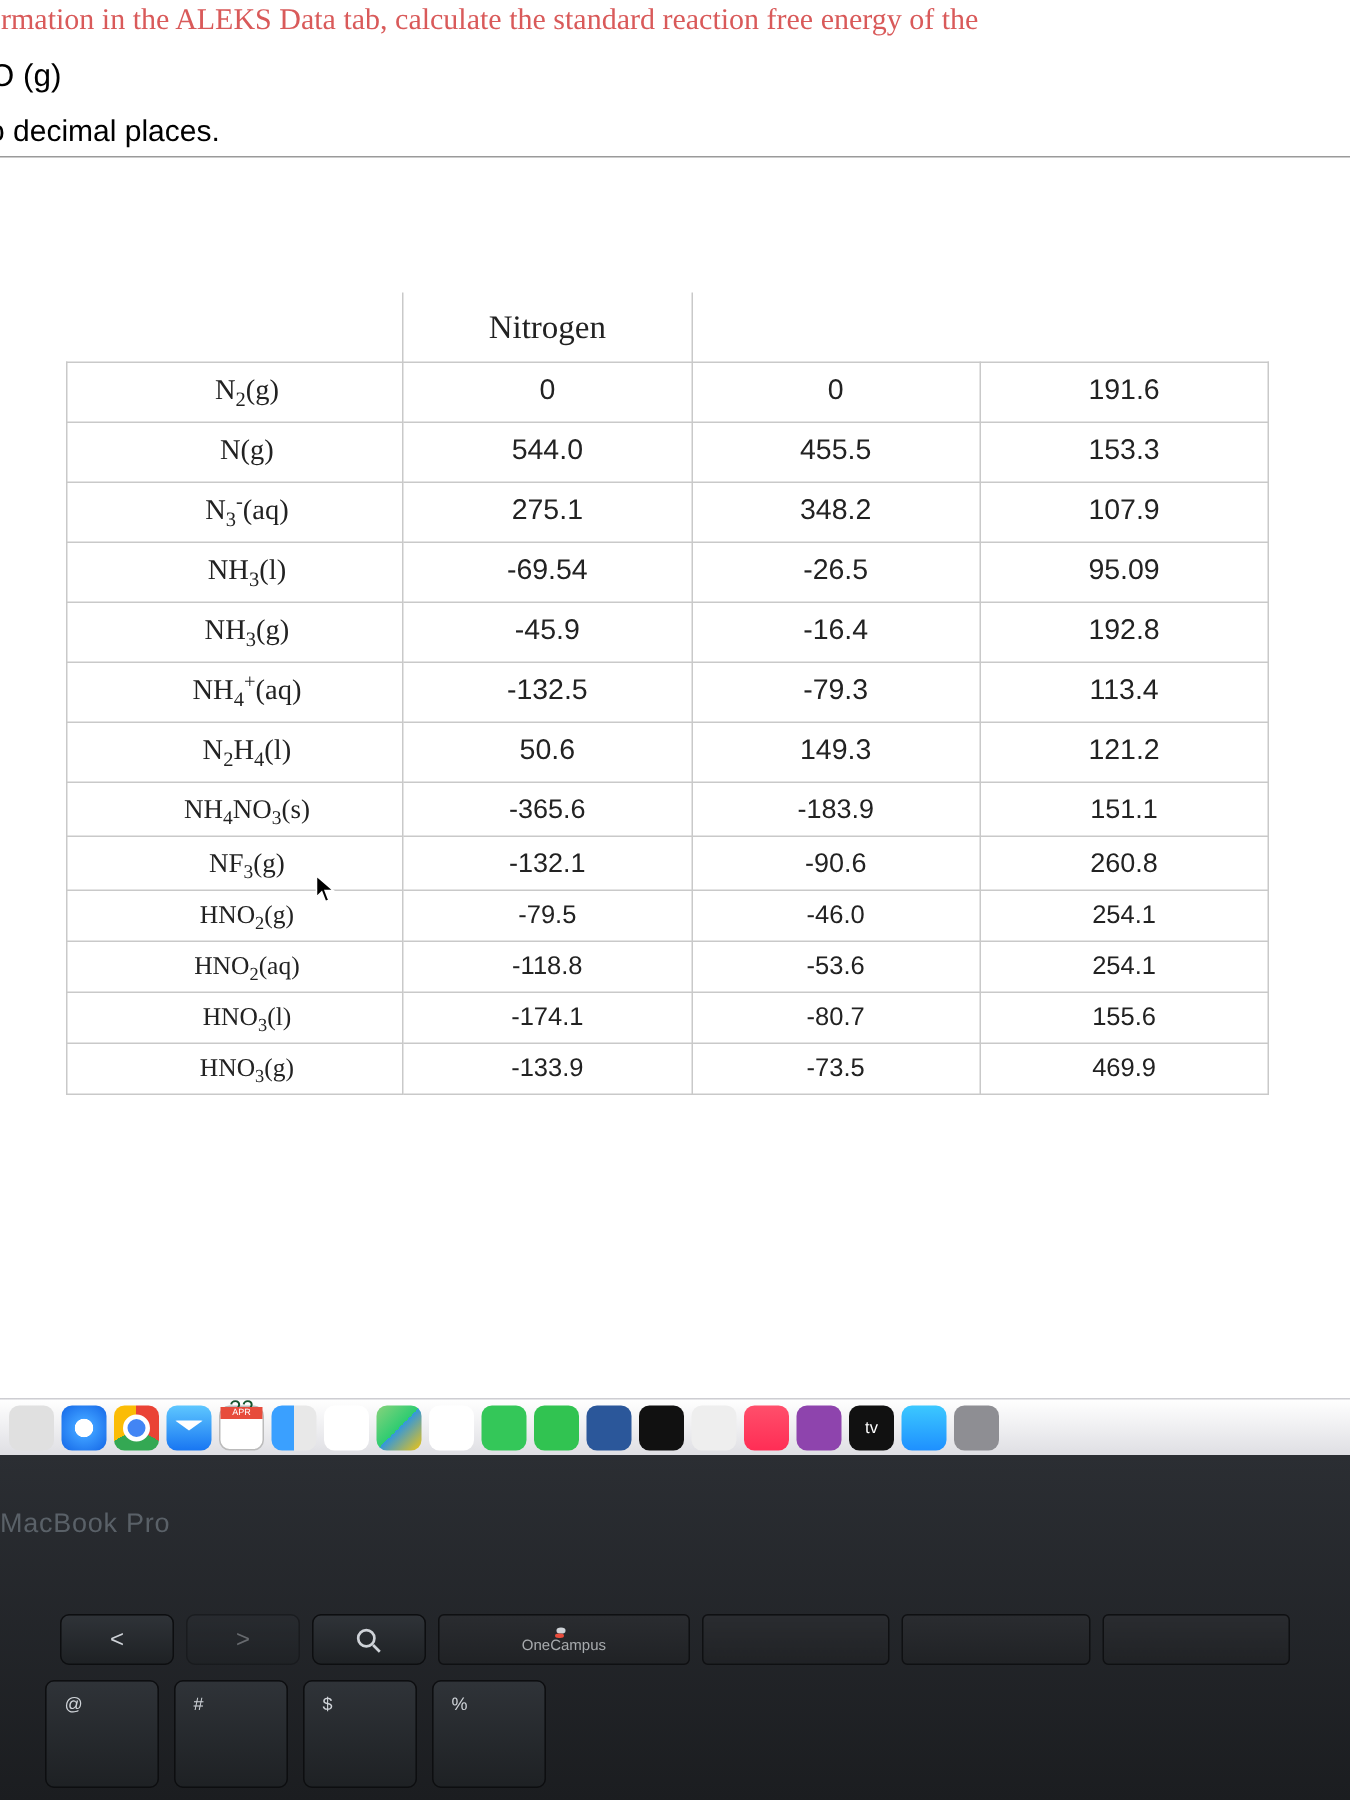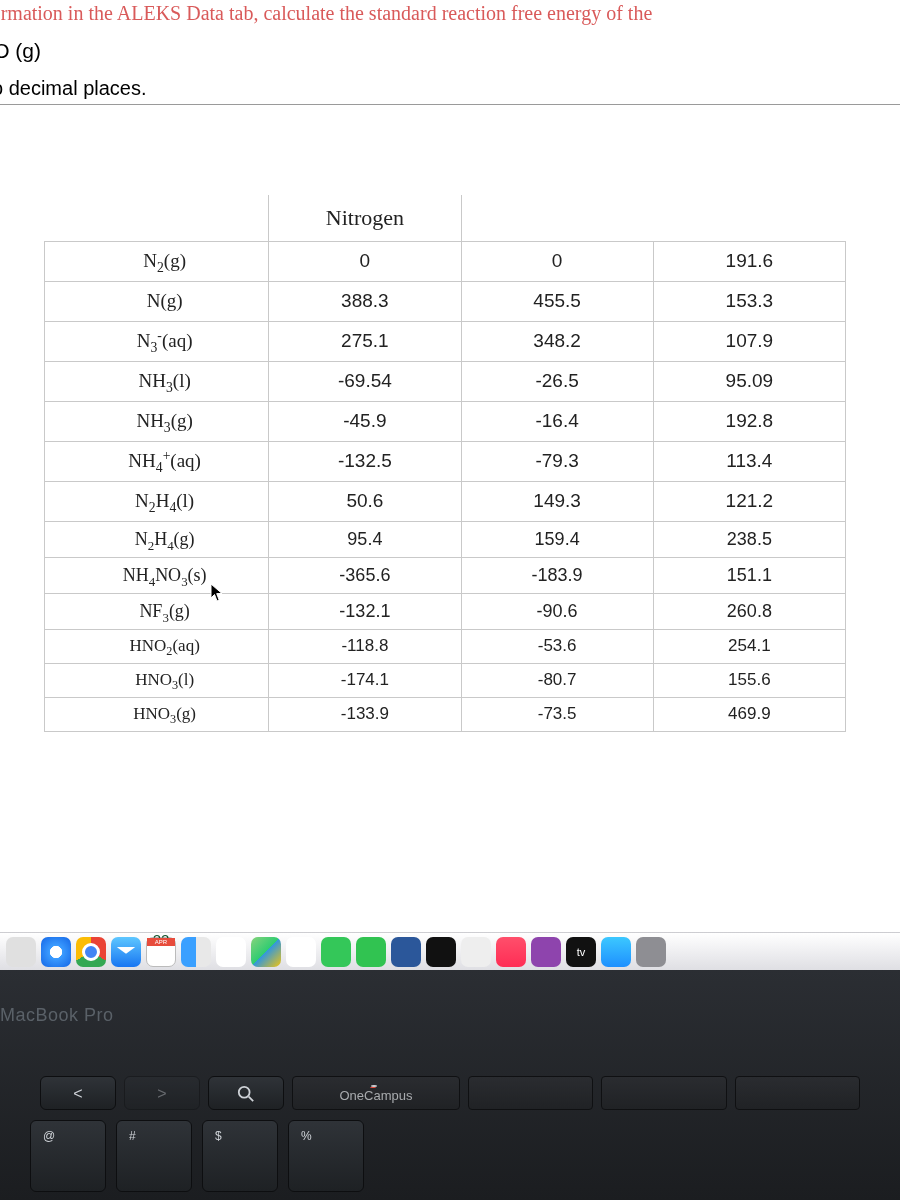--- a/index.html
+++ b/index.html
@@ -148,21 +148,21 @@
     display: flex;
     flex-direction: column;
     justify-content: space-between;
     padding: 8px 12px 6px 12px;
     color: #cfd3d8;
   }
   .key .btm { font-size: 20px; }
   .key .top { font-size: 12px; align-self: flex-start; }
   .key.sm { width: 76px; }
   .key.icon-only { align-items: center; justify-content: center; }
-  .key.spacer { flex: 1; height: 34px; background: linear-gradient(180deg,#2a2c30,#202225); border-radius: 4px; border:1px solid #0f1012; display:flex; align-items:center; justify-content:center; color:#a8abae; font-size:13px; }
+  .key.spacer { flex: 1; height: 34px; background: linear-gradient(180deg,#2a2c30,#202225); border-radius: 4px; border:1px solid #0f1012; display:flex; align-items:center; justify-content:center; color:#a8abae; font-size:10px; }
   .touchbar { position: absolute; left: 0; top: 106px; width: 900px; padding: 0 40px; display: flex; gap: 8px; }
   .kb2 {
     position: absolute;
     left: 0; top: 150px;
     width: 900px;
     padding: 0 30px;
     display: flex;
     gap: 10px;
   }
 
@@ -218,21 +218,21 @@
       </thead>
       <tbody id="tbody">
           <tr>
             <td class="f">N<sub>2</sub>(g)</td>
             <td>0</td>
             <td>0</td>
             <td>191.6</td>
           </tr>
           <tr>
             <td class="f">N(g)</td>
-            <td>388.3</td>
+            <td>544.0</td>
             <td>455.5</td>
             <td>153.3</td>
           </tr>
           <tr>
             <td class="f">N<sub>3</sub><sup>-</sup>(aq)</td>
             <td>275.1</td>
             <td>348.2</td>
             <td>107.9</td>
           </tr>
           <tr>
@@ -251,38 +251,38 @@
             <td class="f">NH<sub>4</sub><sup>+</sup>(aq)</td>
             <td>-132.5</td>
             <td>-79.3</td>
             <td>113.4</td>
           </tr>
           <tr>
             <td class="f">N<sub>2</sub>H<sub>4</sub>(l)</td>
             <td>50.6</td>
             <td>149.3</td>
             <td>121.2</td>
-          </tr>
-          <tr class="small">
-            <td class="f">N<sub>2</sub>H<sub>4</sub>(g)</td>
-            <td>95.4</td>
-            <td>159.4</td>
-            <td>238.5</td>
           </tr>
           <tr class="small">
             <td class="f">NH<sub>4</sub>NO<sub>3</sub>(s)</td>
             <td>-365.6</td>
             <td>-183.9</td>
             <td>151.1</td>
           </tr>
           <tr class="small">
             <td class="f">NF<sub>3</sub>(g)</td>
             <td>-132.1</td>
             <td>-90.6</td>
             <td>260.8</td>
+          </tr>
+          <tr class="small smaller">
+            <td class="f">HNO<sub>2</sub>(g)</td>
+            <td>-79.5</td>
+            <td>-46.0</td>
+            <td>254.1</td>
           </tr>
           <tr class="small smaller">
             <td class="f">HNO<sub>2</sub>(aq)</td>
             <td>-118.8</td>
             <td>-53.6</td>
             <td>254.1</td>
           </tr>
           <tr class="small smaller">
             <td class="f">HNO<sub>3</sub>(l)</td>
             <td>-174.1</td>

